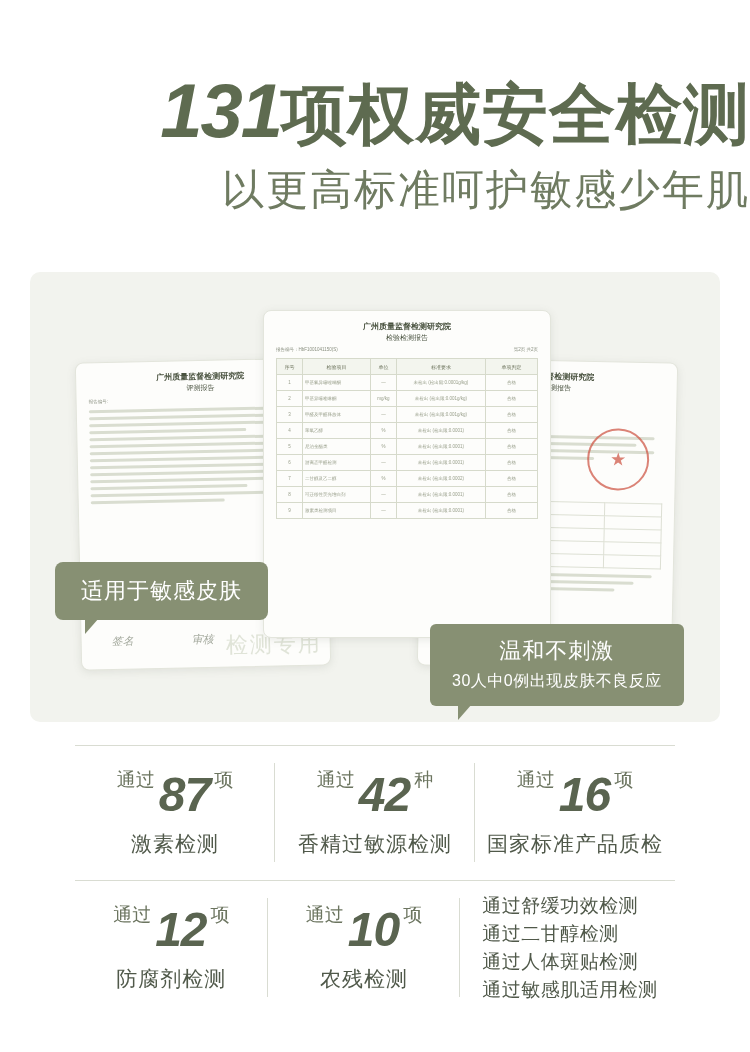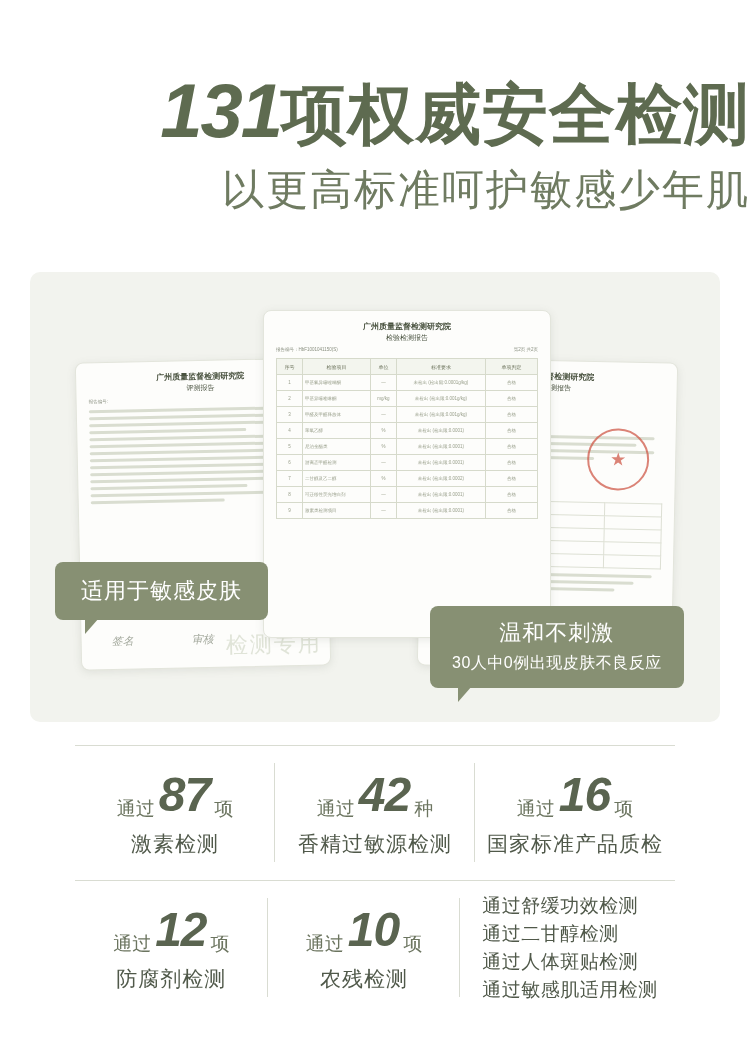--- a/index.html
+++ b/index.html
@@ -215,21 +215,21 @@
     height: 1px; background: #d9dcd2;
   }
   .divider-h.top { top: 0; }
   .divider-h.mid { top: 135px; }
   .divider-v {
     position: absolute; top: 18px; bottom: 18px;
     width: 1px; background: #d9dcd2;
   }
   .line1 {
     display: flex;
-    align-items: flex-end;
+    align-items: flex-start;
     color: #5a6450;
     white-space: nowrap;
   }
   .line1 .pre { font-size: 19px; color: #6c7560; }
   .line1 .big {
     font-size: 48px;
     font-weight: bold;
     font-style: italic;
     margin: 0 4px;
     letter-spacing: -1px;
@@ -456,21 +456,21 @@
         </tbody>
           </table>
 
       </div>
     </div>
 
     <div class="bubble bubble-left" style="left:25px; top:290px;">
       <div class="b-title">适用于敏感皮肤</div>
     </div>
 
-    <div class="bubble bubble-right" style="left:400px; top:334px;">
+    <div class="bubble bubble-right" style="left:400px; top:352px;border-radius:6px;">
       <div class="b-title">温和不刺激</div>
       <div class="b-sub">30人中0例出现皮肤不良反应</div>
     </div>
   </div>
 
   <div class="stats">
     <div class="divider-h top"></div>
     <div class="divider-h mid"></div>
 
     <div class="stats-row r1">

